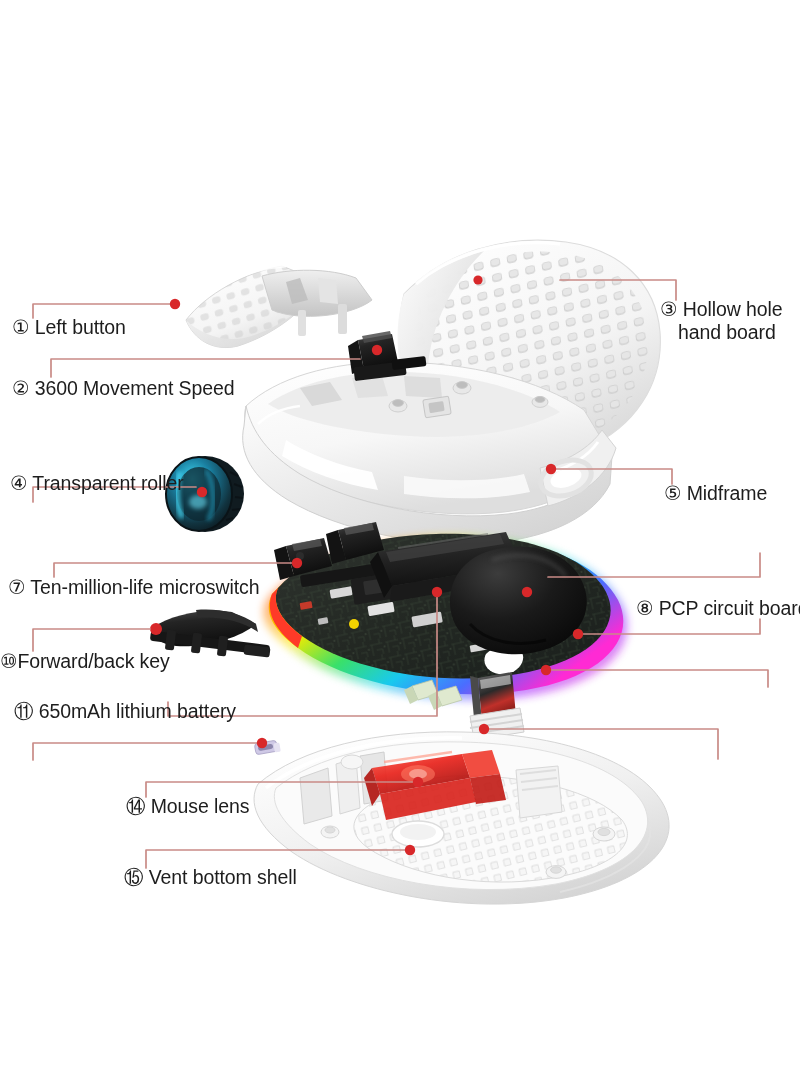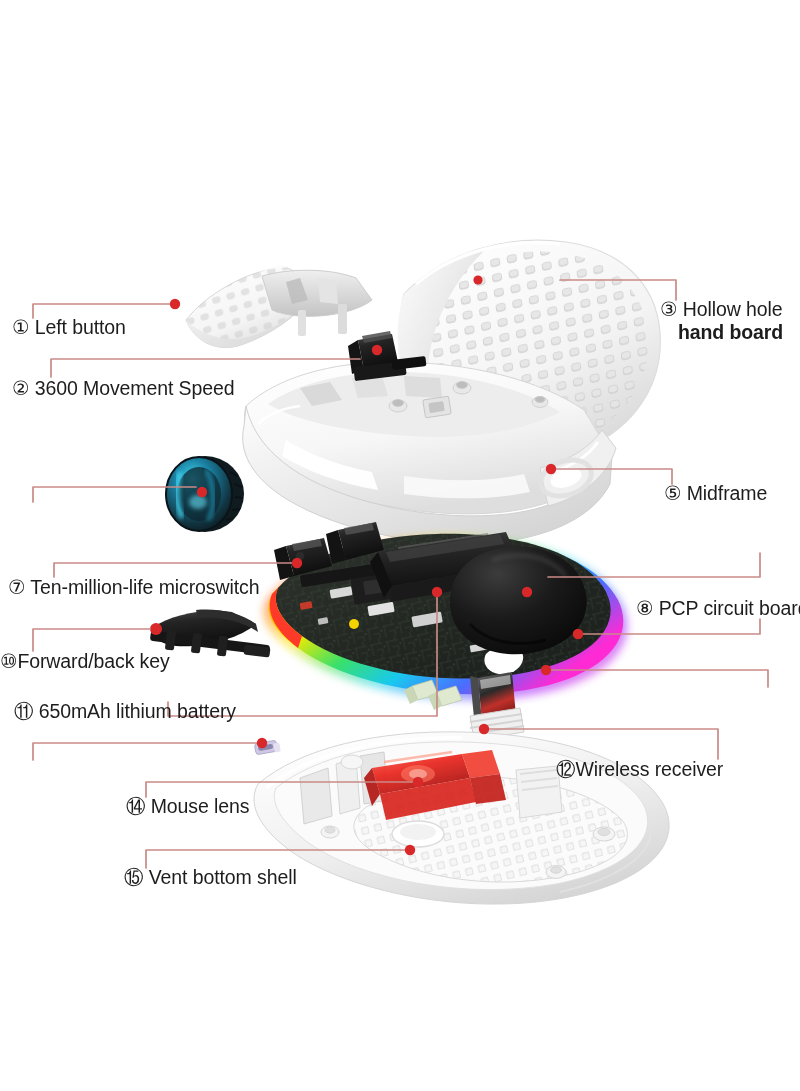--- a/index.html
+++ b/index.html
@@ -425,36 +425,36 @@
       <circle cx="410" cy="818" r="5.2"></circle>
     </g>
   </svg>
 
   <div class="lbl" style="left:12px;  top:284px;">① Left button</div>
 
   <div class="lbl" style="left:12px;  top:345px;">② 3600 Movement Speed</div>
 
   <div class="lbl two-line c" style="left:660px; top:266px; width:138px; text-align:left;">
     <div>③ Hollow hole</div>
-    <div style="padding-left:18px;font-weight:bold;">hand board</div>
+    <div style="padding-left:18px;">hand board</div>
   </div>
 
+  <div class="lbl" style="left:10px;  top:440px;">④ Transparent roller</div>
 
   <div class="lbl" style="left:664px; top:450px;">⑤ Midframe</div>
 
 
   <div class="lbl" style="left:8px;   top:544px;">⑦ Ten-million-life microswitch</div>
 
   <div class="lbl" style="left:636px; top:565px;">⑧ PCP circuit board</div>
 
 
   <div class="lbl" style="left:0px;   top:618px;">⑩Forward/back key</div>
 
   <div class="lbl" style="left:14px;  top:668px;">⑪ 650mAh lithium battery</div>
 
-  <div class="lbl" style="left:556px; top:726px;">⑫Wireless receiver</div>
 
 
   <div class="lbl" style="left:126px; top:763px;">⑭ Mouse lens</div>
 
   <div class="lbl" style="left:124px; top:834px;">⑮ Vent bottom shell</div>
 
 </div>
 
 </body></html>

